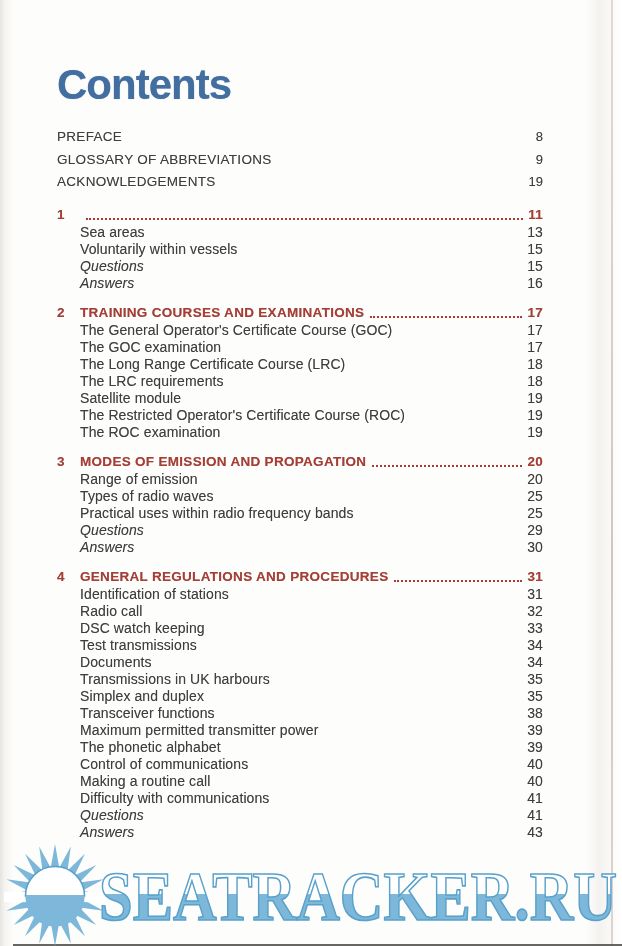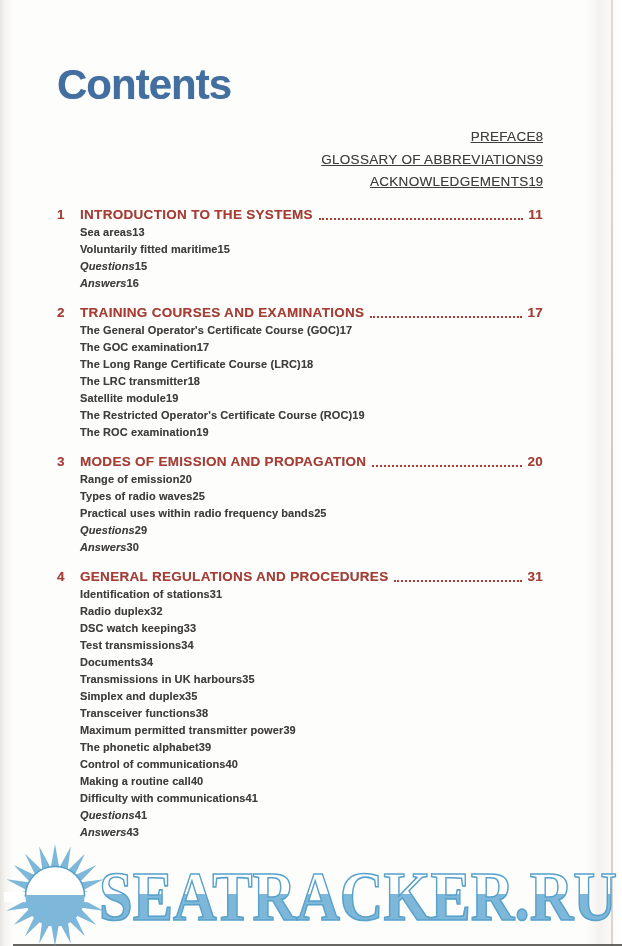--- a/index.html
+++ b/index.html
@@ -34,43 +34,43 @@
     text-shadow:0 0 .5px rgba(70,70,70,.45);
   }
   .title{
     margin:62px 0 0 0;
     font-size:42px;line-height:46px;font-weight:700;letter-spacing:-1px;
     color:var(--title-color);
     text-shadow:0 0 .8px rgba(66,111,159,.6);
   }
   .front-matter{margin-top:18px;}
   .fm-row{
-    display:flex;justify-content:flex-end;align-items:baseline;
-    font-size:13.5px;line-height:22.5px;letter-spacing:.3px;text-decoration:underline;
+    display:flex;justify-content:space-between;align-items:baseline;
+    font-size:13.5px;line-height:22.5px;letter-spacing:.3px;
   }
   .fm-row .pg{font-size:13px;letter-spacing:0;}
   .sections{margin-top:0;}
   .section{margin-top:11px;}
   .sec-head{
     display:flex;align-items:flex-end;
     color:var(--heading-color);font-weight:700;
     font-size:13.5px;line-height:19px;letter-spacing:.3px;
   }
   .sec-num{width:23px;flex:0 0 23px;}
   .sec-title{white-space:nowrap;}
   .leader{
     flex:1 1 auto;min-width:12px;
     border-bottom:2.5px dotted var(--heading-color);
     margin:0 5px 4px 6px;
   }
   .sec-pg{flex:0 0 auto;text-align:left;}
   .sec-items{padding-left:23px;}
   .toc-item{
-    display:flex;align-items:baseline;
-    font-size:11px;line-height:17px;letter-spacing:.1px;font-weight:bold;
+    display:flex;justify-content:space-between;align-items:baseline;
+    font-size:14px;line-height:17px;letter-spacing:.1px;
   }
   .toc-item.italic .lbl{font-style:italic;}
   .toc-item .pg{flex:0 0 auto;text-align:right;}
   .watermark{position:absolute;left:0;right:0;bottom:-6px;height:100px;z-index:5;}
   .sun{position:absolute;left:4px;top:-8px;width:102px;height:102px;}
   .wm-text-box{position:absolute;left:96px;top:2px;width:526px;height:86px;}
 </style>
 </head>
 <body>
 
@@ -93,33 +93,32 @@
   <div class="fm-row">
     <span class="lbl">ACKNOWLEDGEMENTS</span>
     <span class="pg">19</span>
   </div>
 </div>
 
     <div class="sections">
   <div class="section">
     <div class="sec-head">
       <span class="sec-num">1</span>
-      <span class="sec-title">INTRODUCTION TO THE SYSTEMS</span>
       <span class="leader"></span>
       <span class="sec-pg">11</span>
     </div>
     <div class="sec-items">
   <div class="toc-item">
     <span class="lbl">Sea areas</span>
     <span class="pg">13</span>
   </div>
 
 
   <div class="toc-item">
-    <span class="lbl">Voluntarily fitted maritime</span>
+    <span class="lbl">Voluntarily within vessels</span>
     <span class="pg">15</span>
   </div>
 
   <div class="toc-item italic">
     <span class="lbl">Questions</span>
     <span class="pg">15</span>
   </div>
 
   <div class="toc-item italic">
     <span class="lbl">Answers</span>
@@ -145,21 +144,21 @@
     <span class="lbl">The GOC examination</span>
     <span class="pg">17</span>
   </div>
 
   <div class="toc-item">
     <span class="lbl">The Long Range Certificate Course (LRC)</span>
     <span class="pg">18</span>
   </div>
 
   <div class="toc-item">
-    <span class="lbl">The LRC transmitter</span>
+    <span class="lbl">The LRC requirements</span>
     <span class="pg">18</span>
   </div>
 
   <div class="toc-item">
     <span class="lbl">Satellite module</span>
     <span class="pg">19</span>
   </div>
 
   <div class="toc-item">
     <span class="lbl">The Restricted Operator's Certificate Course (ROC)</span>
@@ -216,21 +215,21 @@
       <span class="leader"></span>
       <span class="sec-pg">31</span>
     </div>
     <div class="sec-items">
   <div class="toc-item">
     <span class="lbl">Identification of stations</span>
     <span class="pg">31</span>
   </div>
 
   <div class="toc-item">
-    <span class="lbl">Radio duplex</span>
+    <span class="lbl">Radio call</span>
     <span class="pg">32</span>
   </div>
 
   <div class="toc-item">
     <span class="lbl">DSC watch keeping</span>
     <span class="pg">33</span>
   </div>
 
   <div class="toc-item">
     <span class="lbl">Test transmissions</span>

